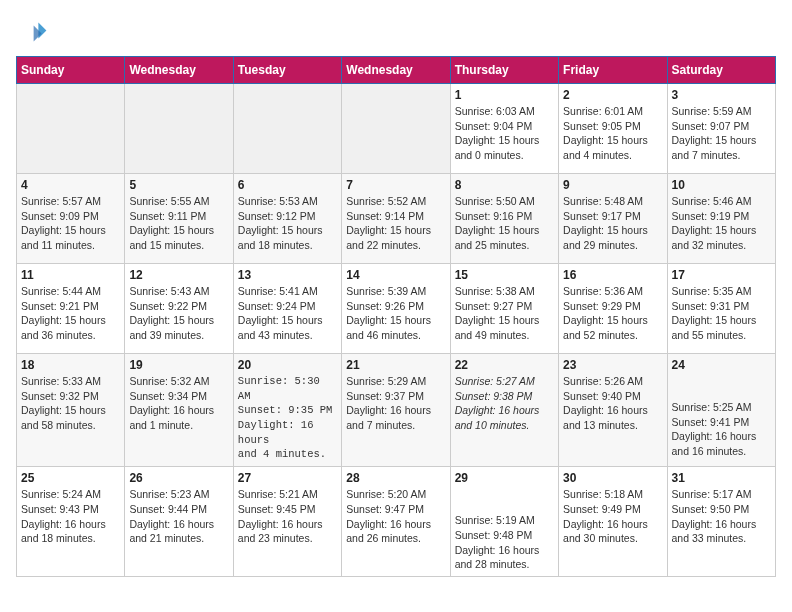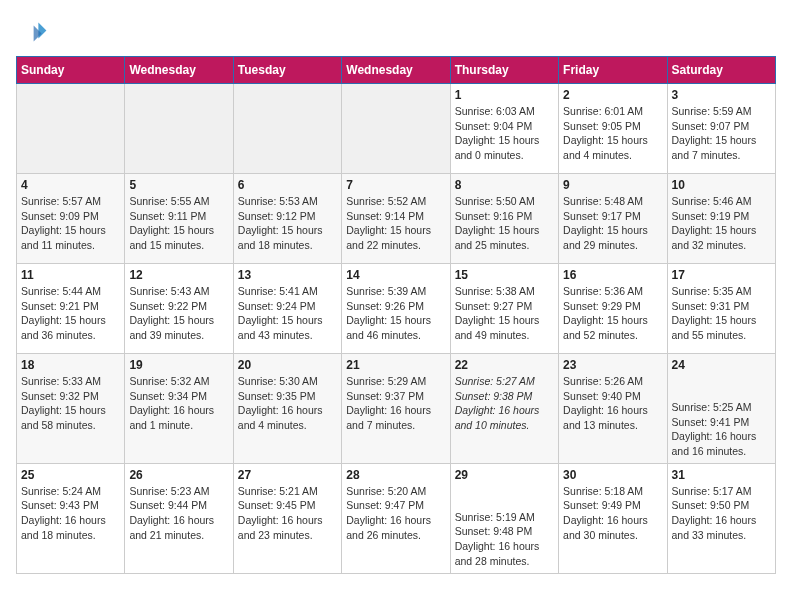--- a/index.html
+++ b/index.html
@@ -255,21 +255,21 @@
         </td>
         <td>
           <div class="day-number">19</div>
           <div class="day-info" style="white-space: pre-line;">Sunrise: 5:32 AM
 Sunset: 9:34 PM
 Daylight: 16 hours
 and 1 minute.</div>
         </td>
         <td>
           <div class="day-number">20</div>
-          <div class="day-info" style="white-space: pre-line;">Sunrise: 5:30 AM
+          <div class="day-info" style="white-space: pre-line; font-family: Liberation Mono, monospace;">Sunrise: 5:30 AM
 Sunset: 9:35 PM
 Daylight: 16 hours
 and 4 minutes.</div>
         </td>
         <td>
           <div class="day-number">21</div>
           <div class="day-info" style="white-space: pre-line;">Sunrise: 5:29 AM
 Sunset: 9:37 PM
 Daylight: 16 hours
 and 7 minutes.</div>

